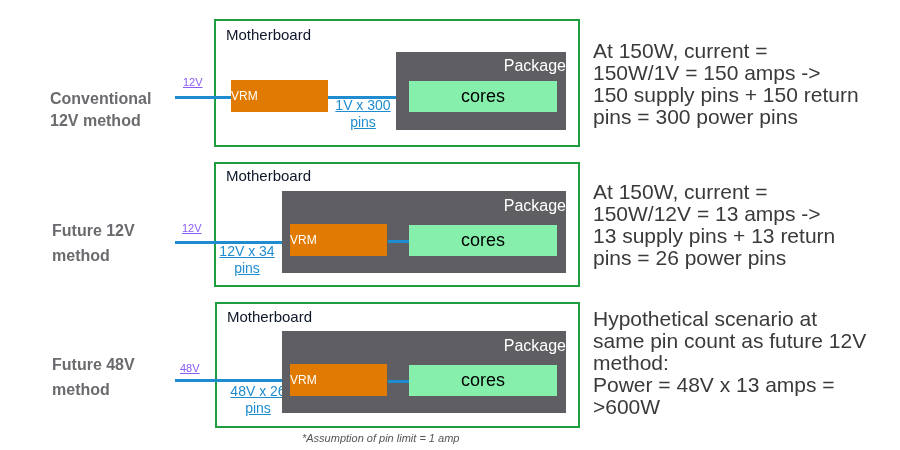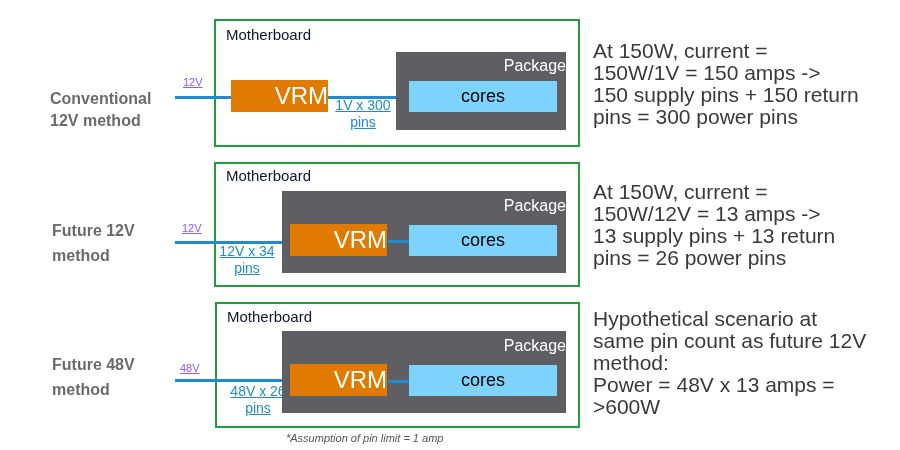--- a/index.html
+++ b/index.html
@@ -4,22 +4,22 @@
   <style>
     html, body { margin: 0; padding: 0; background: #ffffff; }
     body { width: 900px; height: 450px; position: relative; overflow: hidden;
            font-family: "Liberation Sans", sans-serif; }
     .abs { position: absolute; }
     .row-label { color: #6b6b6f; font-weight: bold; font-size: 16px; line-height: 22px; white-space: pre-line; }
     .mb { border: 2px solid #1e9e3e; box-sizing: border-box; }
     .mb-label { color: #0f172a; font-size: 15px; }
     .pkg { background: #5f5f63; }
     .pkg-label { color: #ffffff; font-size: 16px; text-align: right; }
-    .cores { background: #7dd3fc; color: #000; font-size: 18px; text-align: center; }
-    .vrm { background: #e07a00; color: #ffffff; font-size: 24px; text-align: right; }
+    .cores { background: #86efac; color: #000; font-size: 18px; text-align: center; }
+    .vrm { background: #e07a00; color: #ffffff; font-size: 12px; text-align: left; }
     .wire { background: #1f8ccf; height: 3px; }
     .volt { color: #8b5cf6; font-size: 11px; text-decoration: underline; }
     .pins { color: #1f8ccf; font-size: 14px; text-align: center; line-height: 17px; white-space: pre-line; text-decoration: underline; }
     .note { color: #3a3a3a; font-size: 21px; line-height: 22px; white-space: pre-line; }
     .foot { color: #555; font-style: italic; font-size: 11px; }
   </style>
 </head>
 <body>
 
 <div class="abs row-label" style="left:50px;top:88px;">Conventional
@@ -70,13 +70,13 @@
 <div class="abs pkg-label" style="left:282px;top:337px;width:284px;">Package</div>
 <div class="abs vrm" style="left:290px;top:364px;width:97px;height:32px;line-height:32px;">VRM</div>
 <div class="abs wire" style="left:388px;top:380px;width:21px;"></div>
 <div class="abs cores" style="left:409px;top:365px;width:148px;height:31px;line-height:31px;">cores</div>
 <div class="abs note" style="left:593px;top:308px;">Hypothetical scenario at
 same pin count as future 12V
 method:
 Power = 48V x 13 amps =
 &gt;600W</div>
 
-<div class="abs foot" style="left:286px;top:432px;">*Assumption of pin limit = 1 amp</div>
+<div class="abs foot" style="left:302px;top:432px;">*Assumption of pin limit = 1 amp</div>
 
 </body></html>

